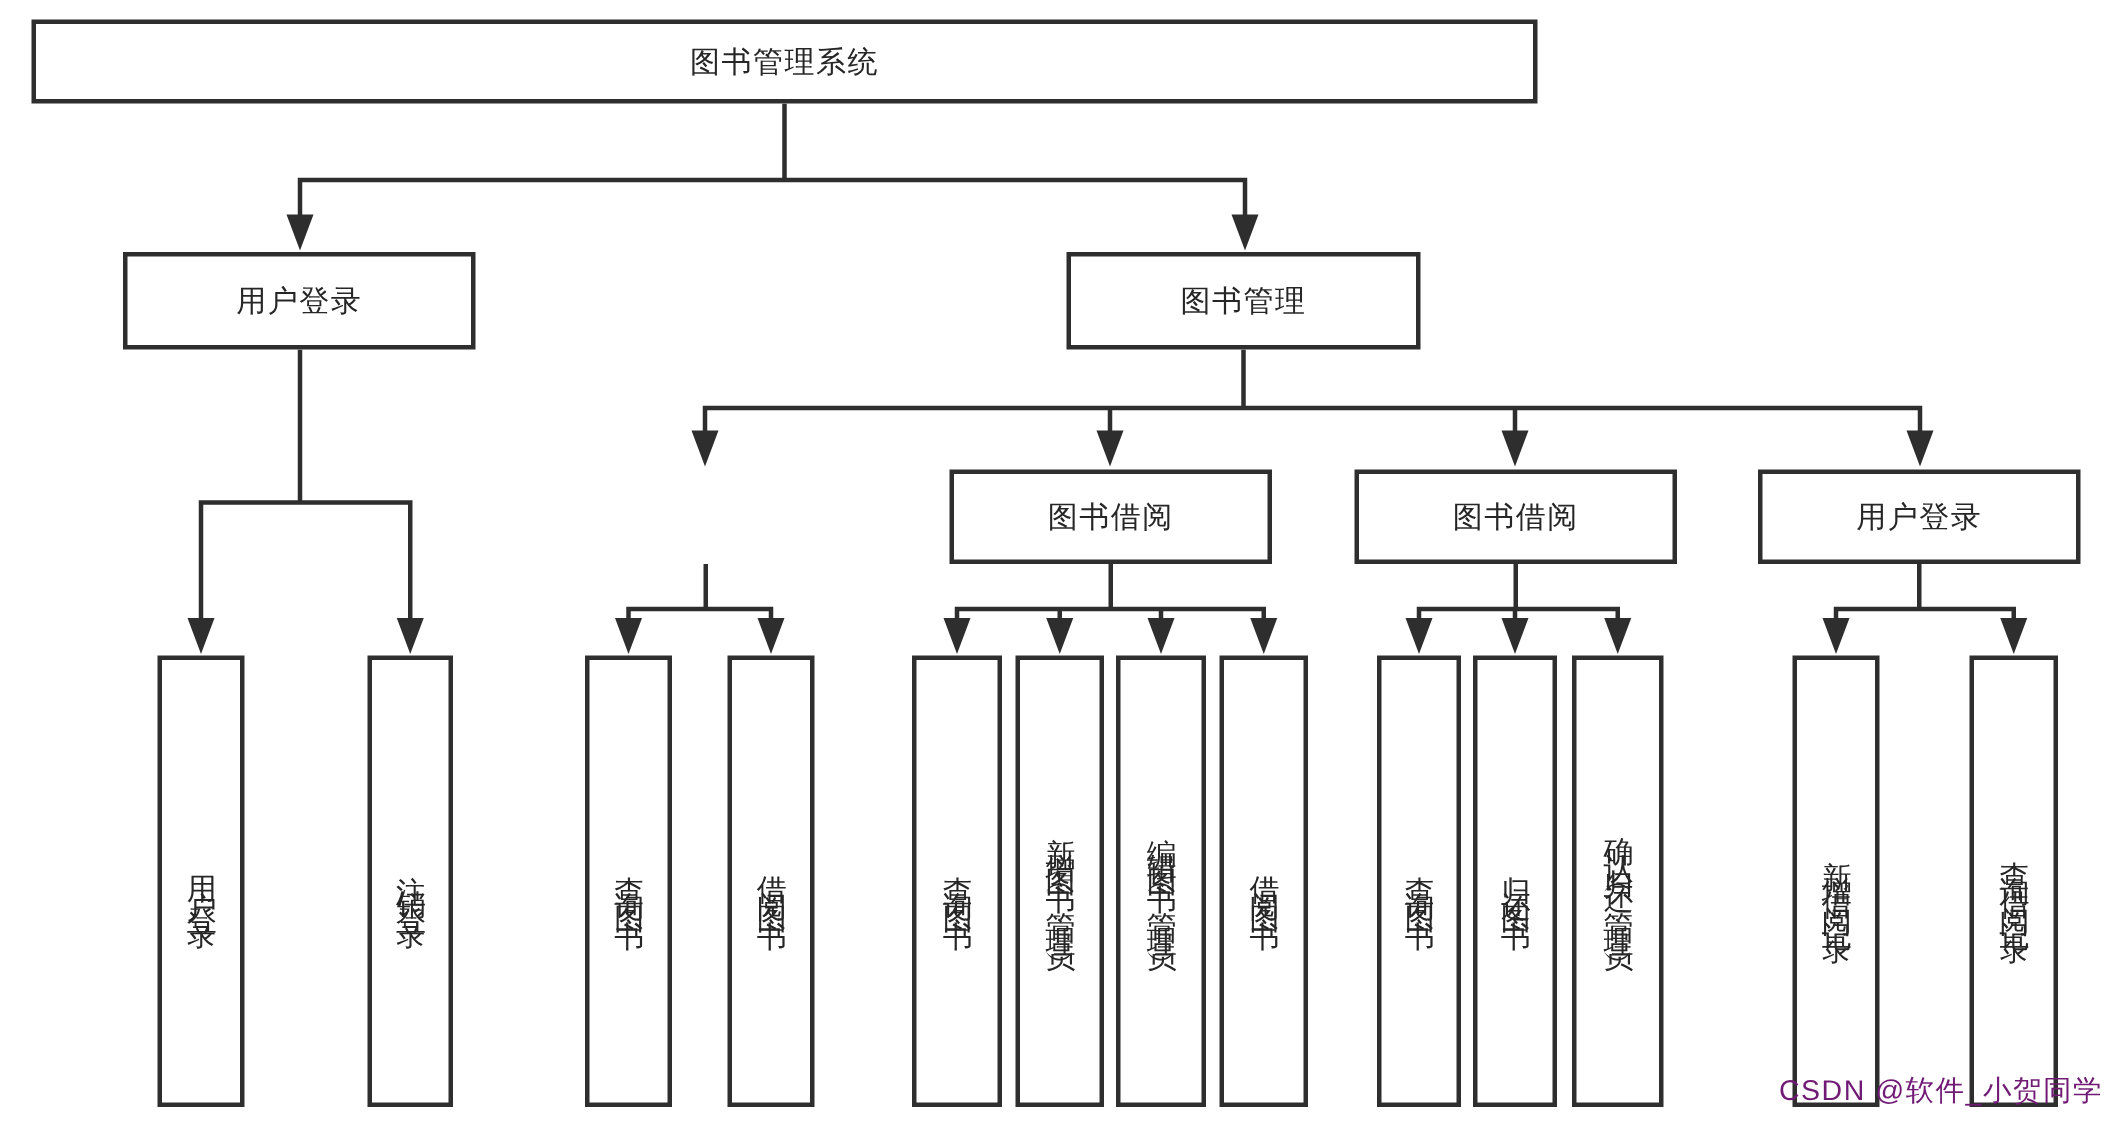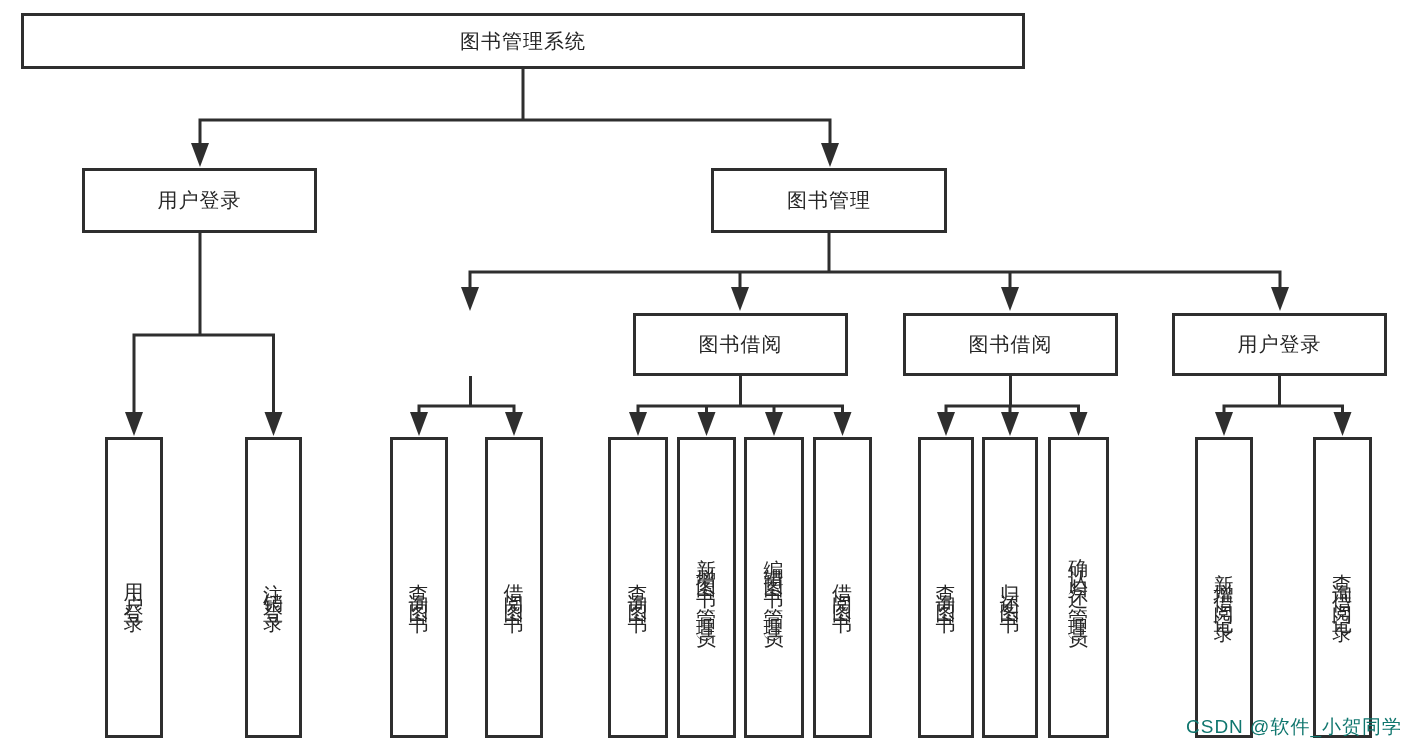--- a/index.html
+++ b/index.html
@@ -30,21 +30,21 @@
     text-orientation:mixed;
     letter-spacing:10px;
     line-height:1;
     text-align:center;
   }
   .watermark{
     position:absolute;
     left:1186px;
     top:714px;
     z-index:5;
-    color:#0f766e;
+    color:#701a75;
     font-size:19px;
     letter-spacing:1px;
     white-space:nowrap;
   }
 </style>
 </head>
 <body>
 
 <div class="canvas">
 

